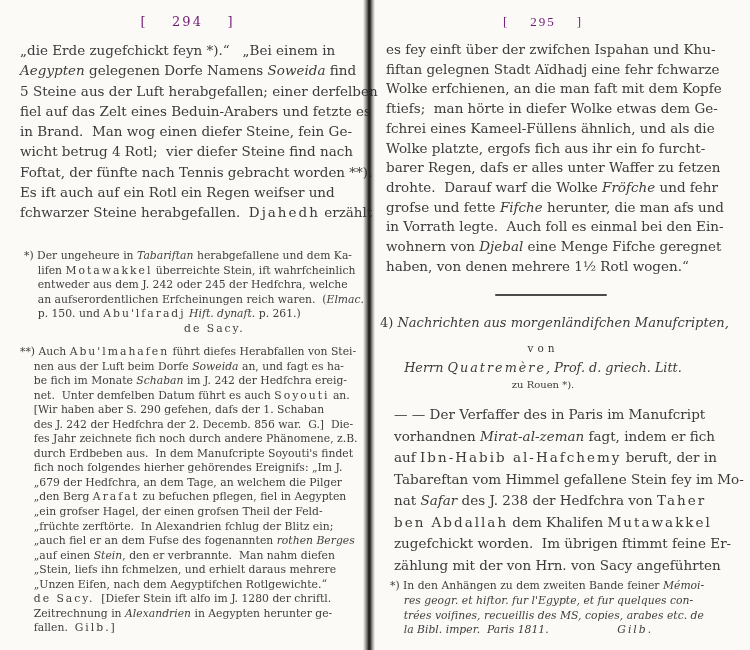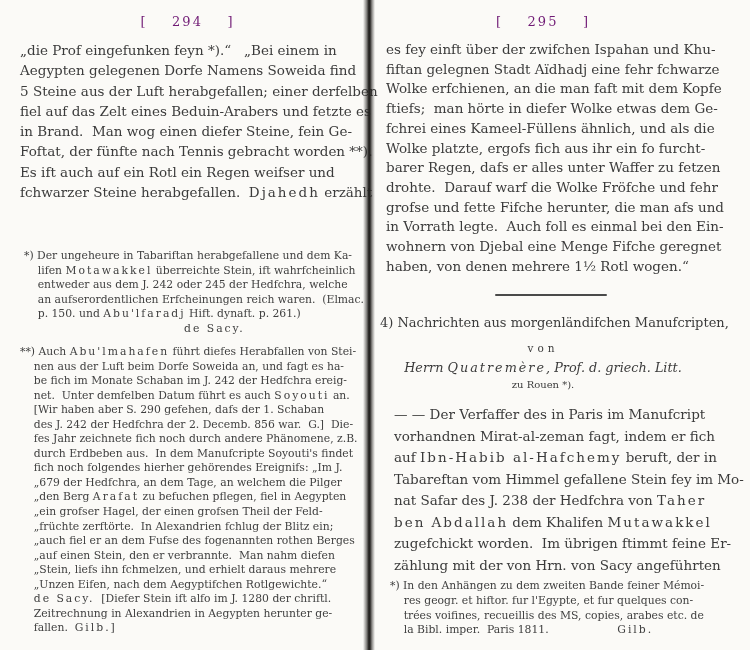--- a/index.html
+++ b/index.html
@@ -9,21 +9,21 @@
     --rule:#4a4a4a;
   }
   html,body{margin:0;padding:0;background:#e9e7e2;}
   #canvas{
     position:relative;width:750px;height:650px;overflow:hidden;
     background:var(--paper);
     color:var(--ink);
     font-family:"DejaVu Serif", serif;
   }
   .tl{white-space:pre;}
-  .it{}
+  .it{font-style:italic;}
   .lsp{letter-spacing:2px;}
   .sig{padding-left:160px;}
 
   
   .gutter{
     position:absolute;left:363px;top:0;width:12px;height:650px;
     background:linear-gradient(90deg,
       rgba(36,34,32,0) 0%,
       rgba(36,34,32,.55) 30%,
       var(--gutter) 48%,
@@ -34,21 +34,21 @@
 
   .page{position:absolute;top:0;height:650px;}
   #page-left{left:0;width:363px;}
   #page-right{left:378px;width:372px;}
 
   .pg-header{
     position:absolute;left:0;top:14px;text-align:center;
     font-size:13px;letter-spacing:2px;color:#701a75;white-space:pre;
   }
   #page-left .pg-header{width:375px;}
-  #page-right .pg-header{width:330px;}
+  #page-right .pg-header{width:330px;font-family:Liberation Serif, serif;}
 
   .body-main{position:absolute;font-size:13.5px;line-height:20.3px;}
   #lp-body{left:20px;top:40px;}
   #rp-body1{left:8px;top:40px;line-height:19.7px;}
   #rp-body2{left:16px;top:404px;line-height:21.5px;}
 
   .footnote{position:absolute;font-size:10.8px;line-height:14.6px;color:#404040;}
   #lp-fn1{left:24px;top:249px;}
   #lp-fn2{left:20px;top:345px;line-height:14.55px;}
   #rp-fn{left:12px;top:579px;line-height:14.8px;}
@@ -66,25 +66,26 @@
   #rp-place{position:absolute;left:0;top:379px;width:330px;text-align:center;font-size:10px;}
 </style>
 </head>
 <body>
 
 <div id="canvas">
 
   <div class="page" id="page-left">
     <div class="pg-header">[    294    ]</div>
     <div class="body-main" id="lp-body">
-        <div class="tl"><span>„die Prof eingefunken feyn *).“   „Bei einem in</span></div>
+        <div class="tl"><span>„die Erde zugefchickt feyn *).“   „Bei einem in</span></div>
         <div class="tl"><span class="it">Aegypten</span><span> gelegenen Dorfe Namens </span><span class="it">Soweida</span><span> find</span></div>
         <div class="tl"><span>5 Steine aus der Luft herabgefallen; einer derfelben</span></div>
         <div class="tl"><span>fiel auf das Zelt eines Beduin-Arabers und fetzte es</span></div>
         <div class="tl"><span>in Brand.  Man wog einen diefer Steine, fein Ge-</span></div>
+        <div class="tl"><span>wicht betrug 4 Rotl;  vier diefer Steine find nach</span></div>
         <div class="tl"><span>Foftat, der fünfte nach Tennis gebracht worden **).</span></div>
         <div class="tl"><span>Es ift auch auf ein Rotl ein Regen weifser und</span></div>
         <div class="tl"><span>fchwarzer Steine herabgefallen.  </span><span class="lsp">Djahedh</span><span> erzählt</span></div>
       </div>
     <div class="footnote" id="lp-fn1">
         <div class="tl"><span>*) Der ungeheure in </span><span class="it">Tabariftan</span><span> herabgefallene und dem Ka-</span></div>
         <div class="tl"><span>    lifen </span><span class="lsp">Motawakkel</span><span> überreichte Stein, ift wahrfcheinlich</span></div>
         <div class="tl"><span>    entweder aus dem J. 242 oder 245 der Hedfchra, welche</span></div>
         <div class="tl"><span>    an aufserordentlichen Erfcheinungen reich waren.  (</span><span class="it">Elmac.</span></div>
         <div class="tl"><span>    p. 150. und </span><span class="lsp">Abu'lfaradj</span><span> </span><span class="it">Hift. dynaft.</span><span> p. 261.)</span></div>

